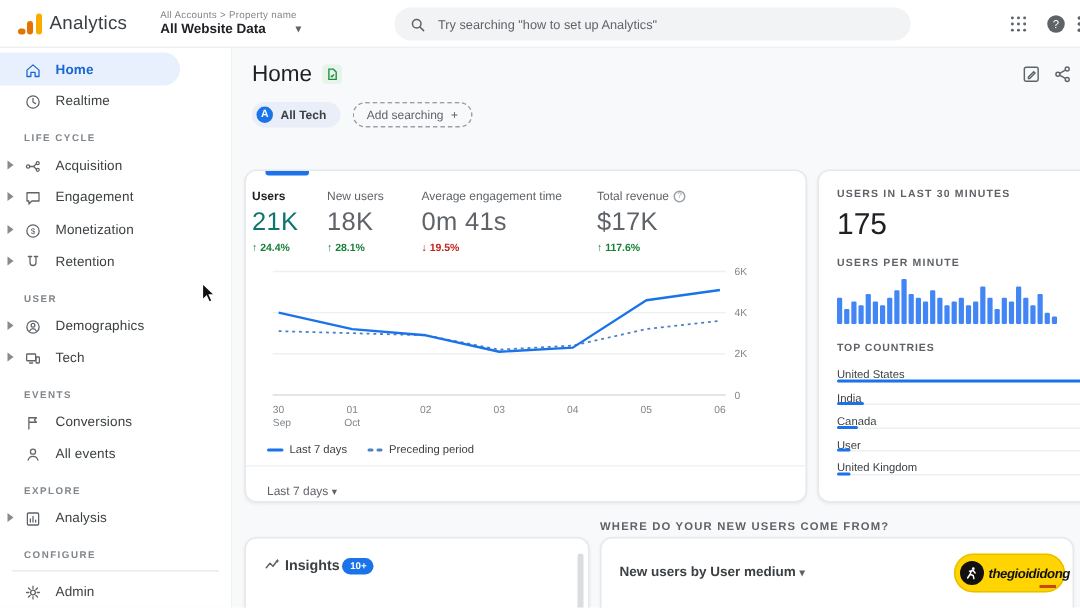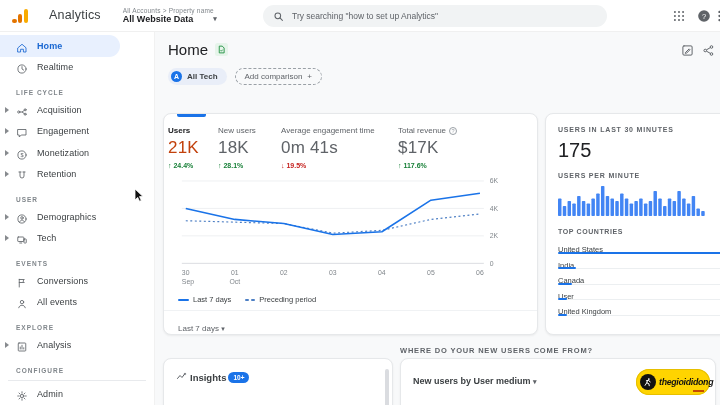--- a/index.html
+++ b/index.html
@@ -1,20 +1,20 @@
 <!DOCTYPE html>
 <html><head>
 <meta charset="utf-8">
 <style>
   *{box-sizing:border-box;margin:0;padding:0}
   html,body{width:720px;height:405px;overflow:hidden}
   .app{position:relative;width:720px;height:405px;background:#fff;font-family:"Liberation Sans",sans-serif;color:#202124;-webkit-font-smoothing:antialiased}
   
   .hdr{position:absolute;left:0;top:0;width:720px;height:32px;background:#fff;border-bottom:1px solid #f0f0f0;display:flex;align-items:center;z-index:5}
-  .logo{display:flex;align-items:flex-end;gap:21px;padding:0 10px 0 12px;cursor:pointer}
+  .logo{display:flex;align-items:flex-end;gap:5px;padding:0 10px 0 12px;cursor:pointer}
   .logo-bars{position:relative;width:16px;height:14px}
   .logo-bars .b1{position:absolute;right:0;top:0;width:4.5px;height:14px;background:#f9ab00;border-radius:2px}
   .logo-bars .b2{position:absolute;left:5.5px;bottom:0;width:4.5px;height:9px;background:#e37400;border-radius:2px}
   .logo-bars .b3{position:absolute;left:0;bottom:0;width:4.5px;height:4.5px;background:#e37400;border-radius:50%}
   .logo-txt{font-size:12.5px;color:#3c4043;letter-spacing:.2px;padding-bottom:1px}
   .prop{display:flex;flex-direction:column;justify-content:center;margin-left:12px;cursor:pointer}
   .crumb{font-size:6.5px;color:#80868b;letter-spacing:.2px}
   .propname{font-size:9px;color:#202124;font-weight:700;display:flex;align-items:center;gap:20px}
   .caret{font-size:7px;color:#5f6368}
   .search{position:absolute;left:263px;top:5px;width:344px;height:22px;background:#f1f3f4;border-radius:11px;display:flex;align-items:center;gap:8px;padding:0 10px;cursor:text}
@@ -48,21 +48,21 @@
   .chip-add{display:flex;align-items:center;gap:5px;height:17px;padding:0 9px;border:1px dashed #9aa0a6;border-radius:9px;font-size:8px;color:#5f6368;cursor:pointer}
   .card{position:absolute;background:#fff;border:1px solid #e6e8ea;border-radius:8px;box-shadow:0 1px 2px rgba(60,64,67,.08)}
   
   .card-metrics{left:8px;top:81px;width:375px;height:222px}
   .tab-ind{position:absolute;left:13px;top:0;width:29px;height:3px;background:#1a73e8;border-radius:0 0 2px 2px}
   .m-row{position:absolute;left:4px;top:12px;display:flex}
   .metric{cursor:pointer}
   .metric .m-lbl{font-size:8px;color:#5f6368;display:flex;align-items:center;gap:3px;white-space:nowrap}
   .metric.active .m-lbl{color:#202124;font-weight:700}
   .metric .m-val{font-size:17px;color:#5f6368;margin-top:3px;letter-spacing:.2px}
-  .metric.active .m-val{color:#c2410c}
+  .metric.active .m-val{color:#0f766e}
   .metric .m-delta{font-size:7px;margin-top:4px;font-weight:700}
   .m-delta.up{color:#188038}.m-delta.down{color:#c5221f}
   .info-c{width:8px;height:8px;border:1px solid #9aa0a6;border-radius:50%;font-size:5.5px;color:#9aa0a6;display:inline-flex;align-items:center;justify-content:center}
   .chart-wrap{position:absolute;left:10px;top:58px;width:353px;height:118px}
   .legend{position:absolute;left:14px;top:181px;display:flex;gap:14px;align-items:center}
   .lg-it{display:flex;align-items:center;gap:4px;font-size:7.5px;color:#3c4043}
   .lg-solid{width:11px;height:2px;background:#1a73e8;border-radius:1px}
   .lg-dash{display:flex;gap:2px}.lg-dash i{width:4px;height:2px;background:#4d7fc4;border-radius:1px}
   .card-foot{position:absolute;left:0;top:196px;width:100%;border-top:1px solid #f0f2f4;padding:6px 0 0 14px}
   .period{font-size:8px;color:#5f6368;cursor:pointer}
@@ -277,21 +277,21 @@
           <path d="M8.2 10.8l7-4M8.2 13.2l7 4"></path>
         </svg>
     </span>
 
     <div class="chips">
       <div class="chip-user">
         <span class="av">A</span>
         <span class="cl">All Tech</span>
       </div>
       <div class="chip-add">
-        <span>Add comparison</span>
+        <span>Add searching</span>
         <span>+</span>
       </div>
     </div>
 
     <div class="card card-metrics">
       <div class="tab-ind"></div>
       <div class="m-row" id="metrics-row">
           <div class="metric active" style="width: 50px;">
             <div class="m-lbl">
               <span>Users</span>

